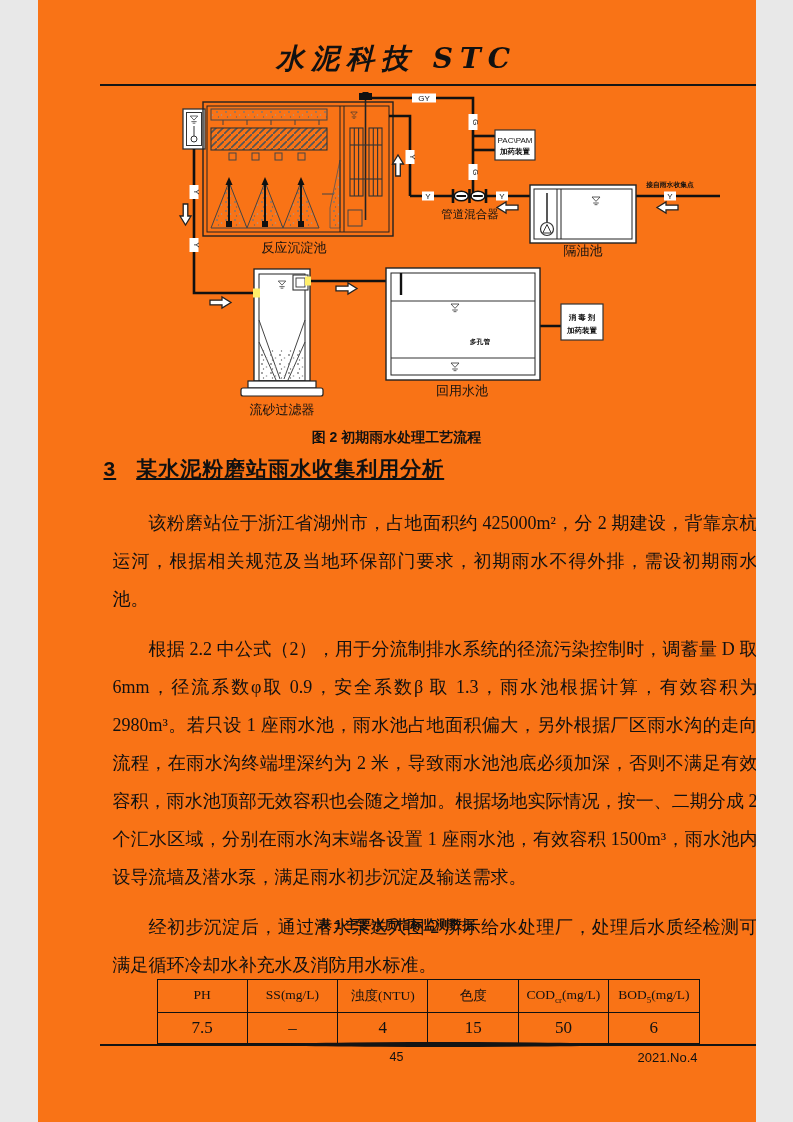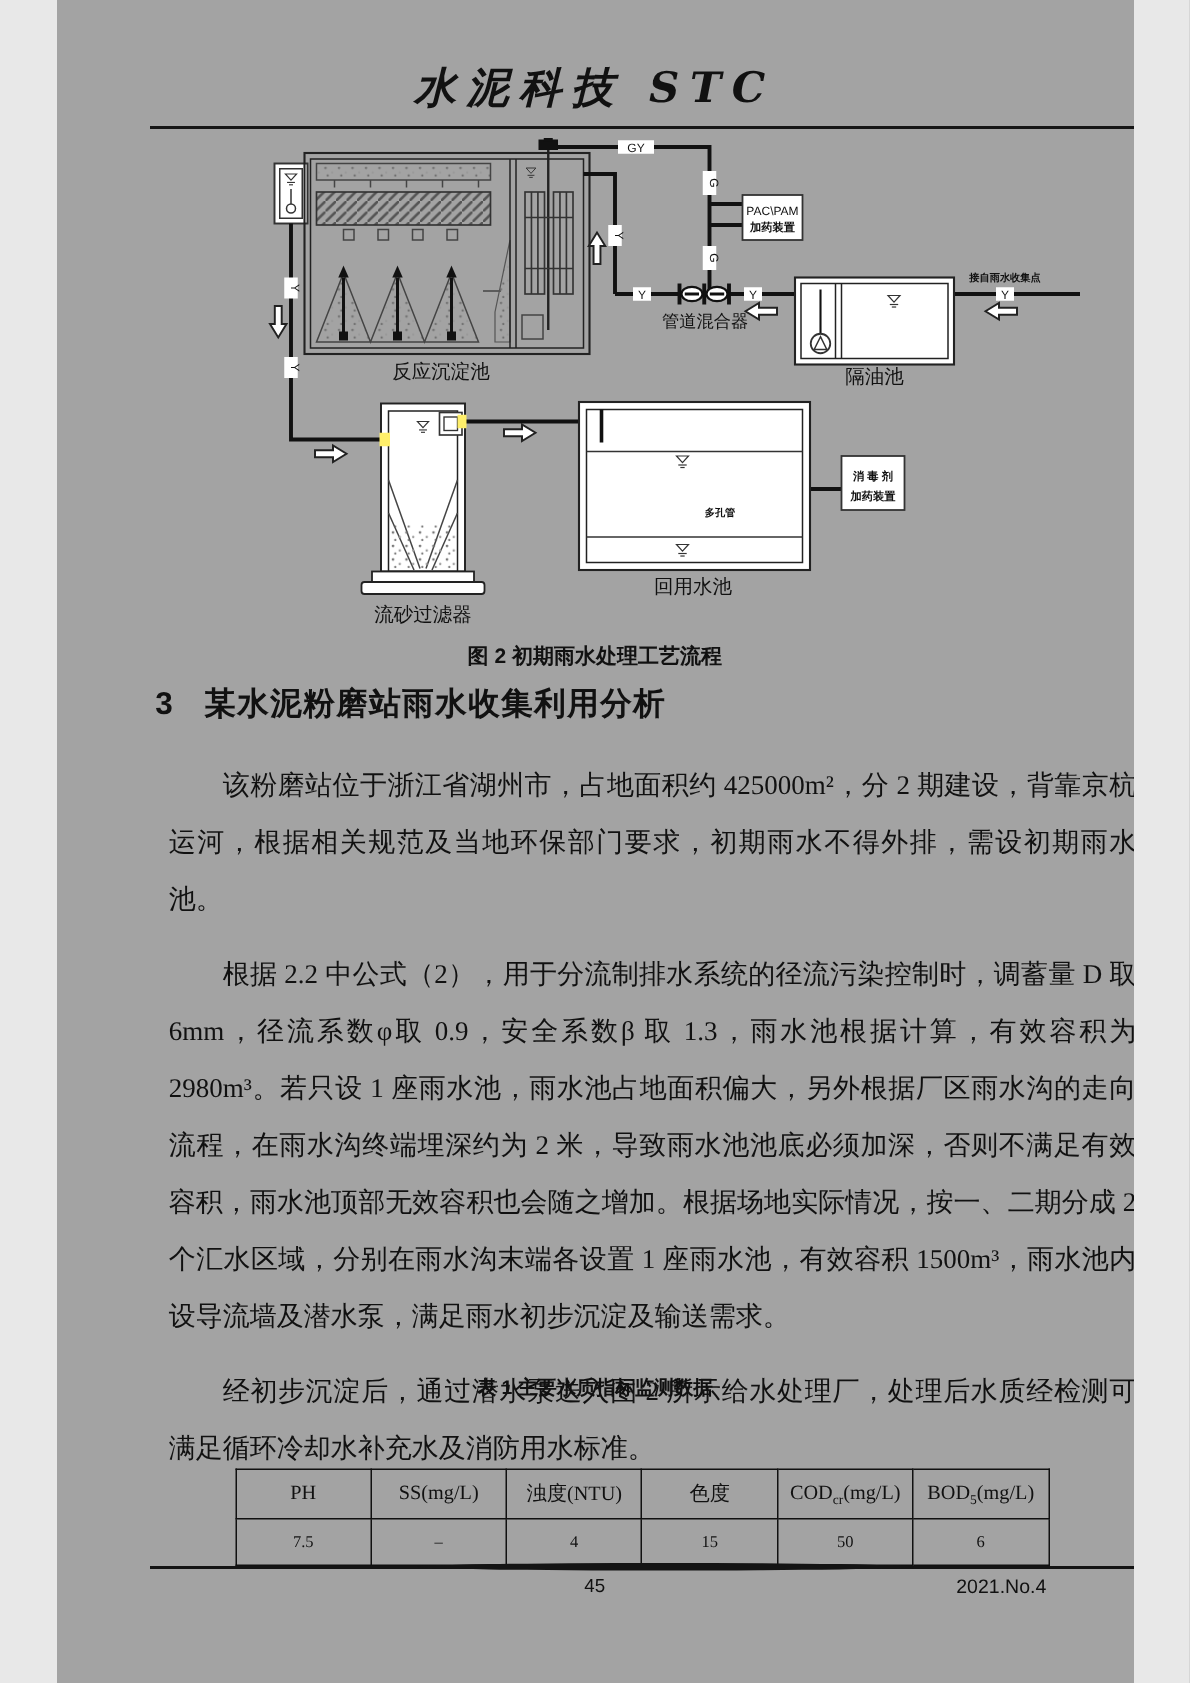--- a/index.html
+++ b/index.html
@@ -1,36 +1,36 @@
 <!DOCTYPE html>
 <html><head>
 <meta charset="utf-8">
 <style>
   html,body { margin:0; padding:0; background:#e8e8e8; }
   .page {
     position:relative; width:718px; height:1122px; margin:0 auto;
-    background:#a3a3a3; overflow:hidden; color:#111;
+    background:#f97316; overflow:hidden; color:#111;
     font-family:"Liberation Serif","DejaVu Serif",serif;
   }
   .journal-title {
     position:absolute; top:40px; left:0; width:100%;
     text-align:center; font-size:28px; font-weight:bold; font-style:italic;
     letter-spacing:7px; font-family:"DejaVu Serif","Liberation Serif",serif;
   }
   .head-rule { position:absolute; top:84px; left:62px; width:671px; height:0;
     border-top:2.4px solid #161616; }
   .diagram { position:absolute; left:60px; top:92px; width:680px; height:340px; }
   .fig-caption {
     position:absolute; top:429px; left:0; width:100%; text-align:center;
     font-family:"Liberation Sans","DejaVu Sans",sans-serif; font-size:14px; font-weight:bold;
   }
   .section-heading {
     position:absolute; top:455px; left:66px; width:660px;
     font-family:"Liberation Sans","DejaVu Sans",sans-serif;
-    font-size:21px; font-weight:bold; letter-spacing:1px;
+    font-size:21px; font-weight:bold; letter-spacing:1px;text-decoration:underline;
   }
   .section-heading .sec-no { margin-right:20px; }
   .body-text {
     position:absolute; top:492px; left:63px; width:669px;
     font-size:18px; line-height:38px; text-align:justify;
   }
   .body-text p { margin:12px; text-indent:2em; }
   .tbl-caption {
     position:absolute; top:916px; left:0; width:100%; text-align:center;
     font-family:"Liberation Sans","DejaVu Sans",sans-serif; font-size:13px; font-weight:bold;
@@ -38,21 +38,21 @@
   table.data {
     position:absolute; top:943px; left:119px; width:543px;
     border-collapse:collapse; table-layout:fixed;
     font-family:"Liberation Serif","DejaVu Serif",serif;
     margin-top:36px;
   }
   table.data td {
     border:1.4px solid #111; text-align:center; vertical-align:middle;
     font-size:13.5px; height:32px; padding:0;
   }
-  table.data tr.vals td { font-size:11px; height:30px; }
+  table.data tr.vals td { font-size:17px; height:30px; }
   .subsc { font-size:9px; vertical-align:sub; }
   .foot-rule { position:absolute; top:1044px; left:62px; width:672px; height:0;
     border-top:2px solid #141414; }
   .foot-bulge { position:absolute; top:1042px; left:240px; width:330px; height:5px;
     background:#141414; border-radius:50%; }
   .page-number {
     position:absolute; top:1050px; left:0; width:100%; text-align:center;
     font-family:"Liberation Sans","DejaVu Sans",sans-serif; font-size:12.5px;
   }
   .issue-number {

